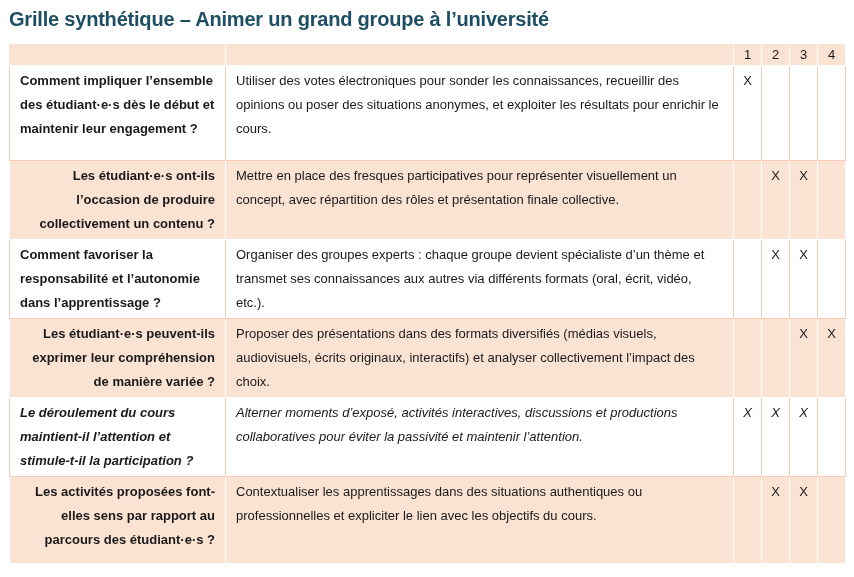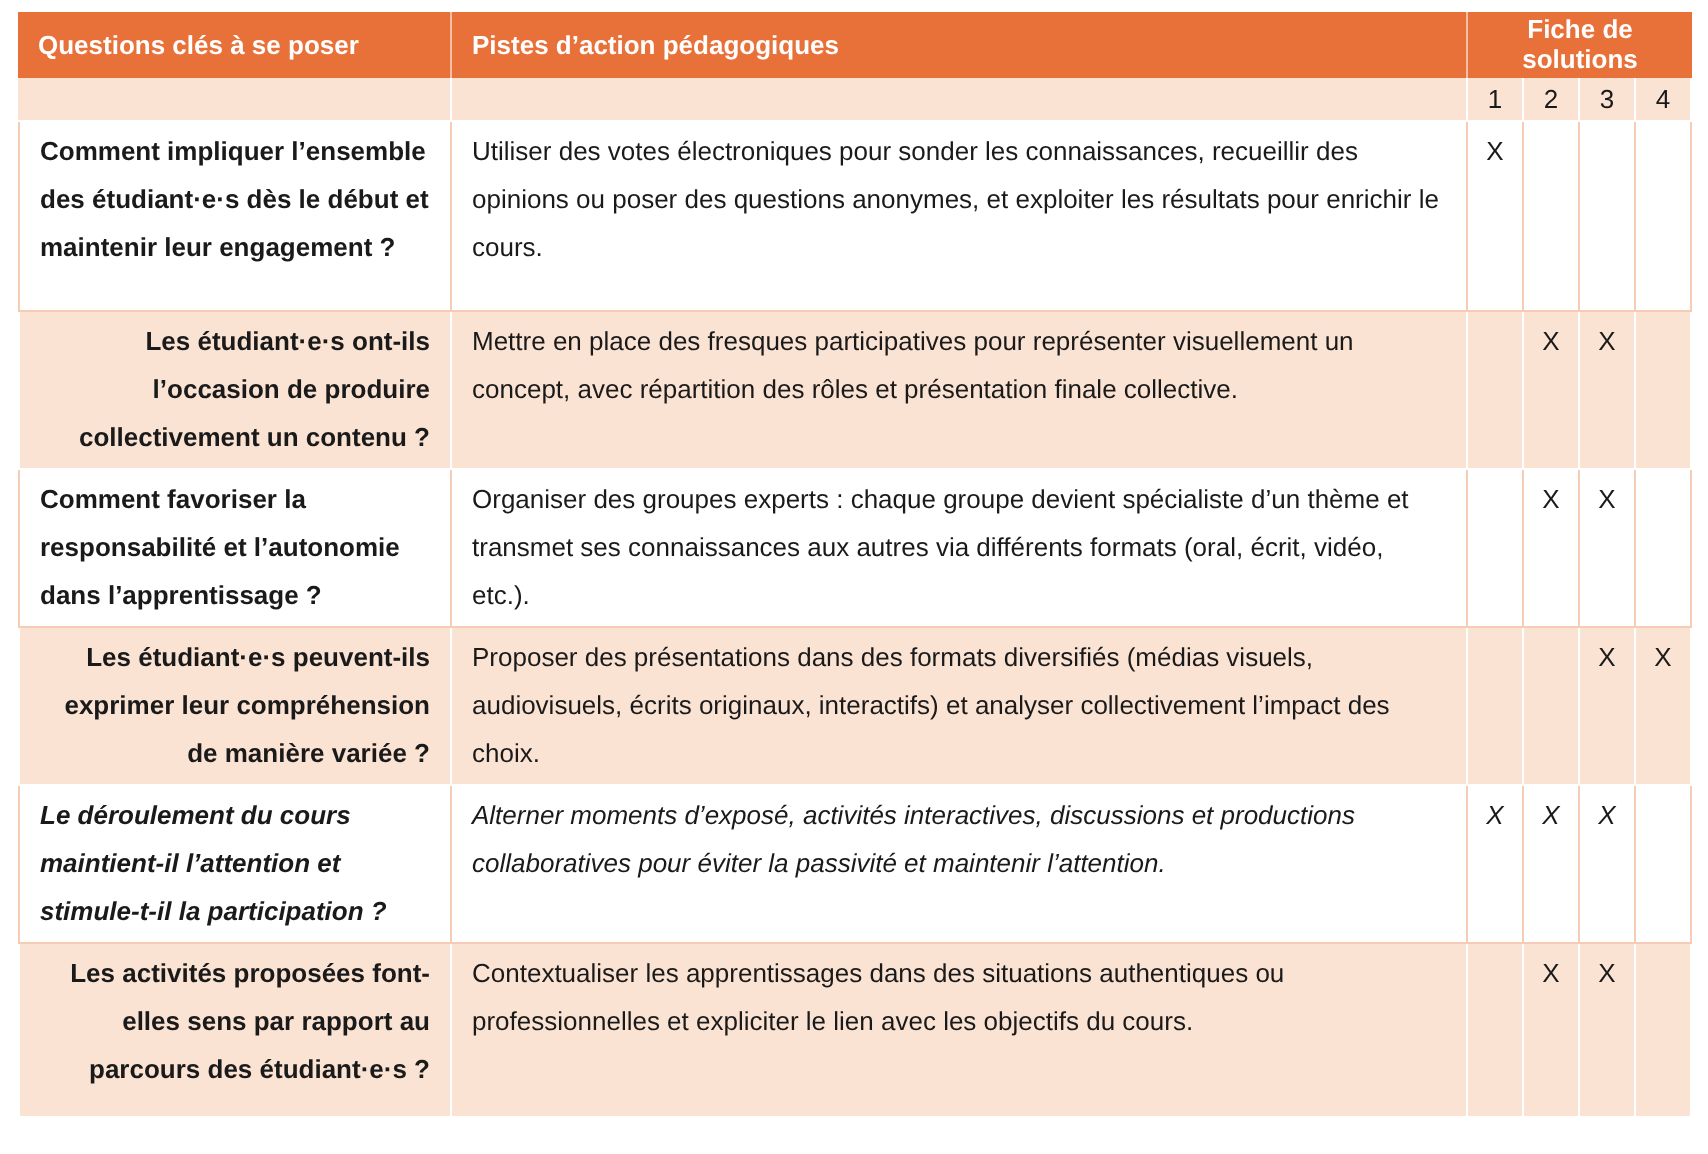--- a/index.html
+++ b/index.html
@@ -85,50 +85,46 @@
   tr.r2{height:74px;}
   tr.r3{height:73px;}
   tr.r4{height:73px;}
   tr.r5{height:72px;font-style:italic;}
   tr.r6{height:87px;}
 </style>
 </head>
 <body>
 
 <div class="page">
+  <h1>Grille synthétique – Animer un grand groupe à l’université</h1>
 
   <table>
     <colgroup>
       <col class="c-q">
         <col class="c-p">
       <col class="c-f">
         <col class="c-f">
         <col class="c-f">
         <col class="c-f">
     </colgroup>
 
     <tbody>
-        <tr class="header-row">
-      <th>Questions clés à se poser</th>
-      <th>Pistes d’action pédagogiques</th>
-      <th class="fiche" colspan="4">Fiche de solutions</th>
-    </tr>
 
     <tr class="subheader">
       <td></td>
       <td></td>
       <td>1</td>
       <td>2</td>
       <td>3</td>
       <td>4</td>
     </tr>
 
     <tr class="plain r1">
       <td class="q">Comment impliquer l’ensemble des étudiant·e·s dès le début et maintenir leur engagement ?</td>
-      <td>Utiliser des votes électroniques pour sonder les connaissances, recueillir des opinions ou poser des questions anonymes, et exploiter les résultats pour enrichir le cours.</td>
+      <td>Utiliser des votes électroniques pour sonder les connaissances, recueillir des opinions ou poser des situations anonymes, et exploiter les résultats pour enrichir le cours.</td>
       <td class="mark">X</td>
       <td class="mark"></td>
       <td class="mark"></td>
       <td class="mark"></td>
     </tr>
 
     <tr class="shaded r2">
       <td class="q">Les étudiant·e·s ont-ils l’occasion de produire collectivement un contenu ?</td>
       <td>Mettre en place des fresques participatives pour représenter visuellement un concept, avec répartition des rôles et présentation finale collective.</td>
       <td class="mark"></td>

